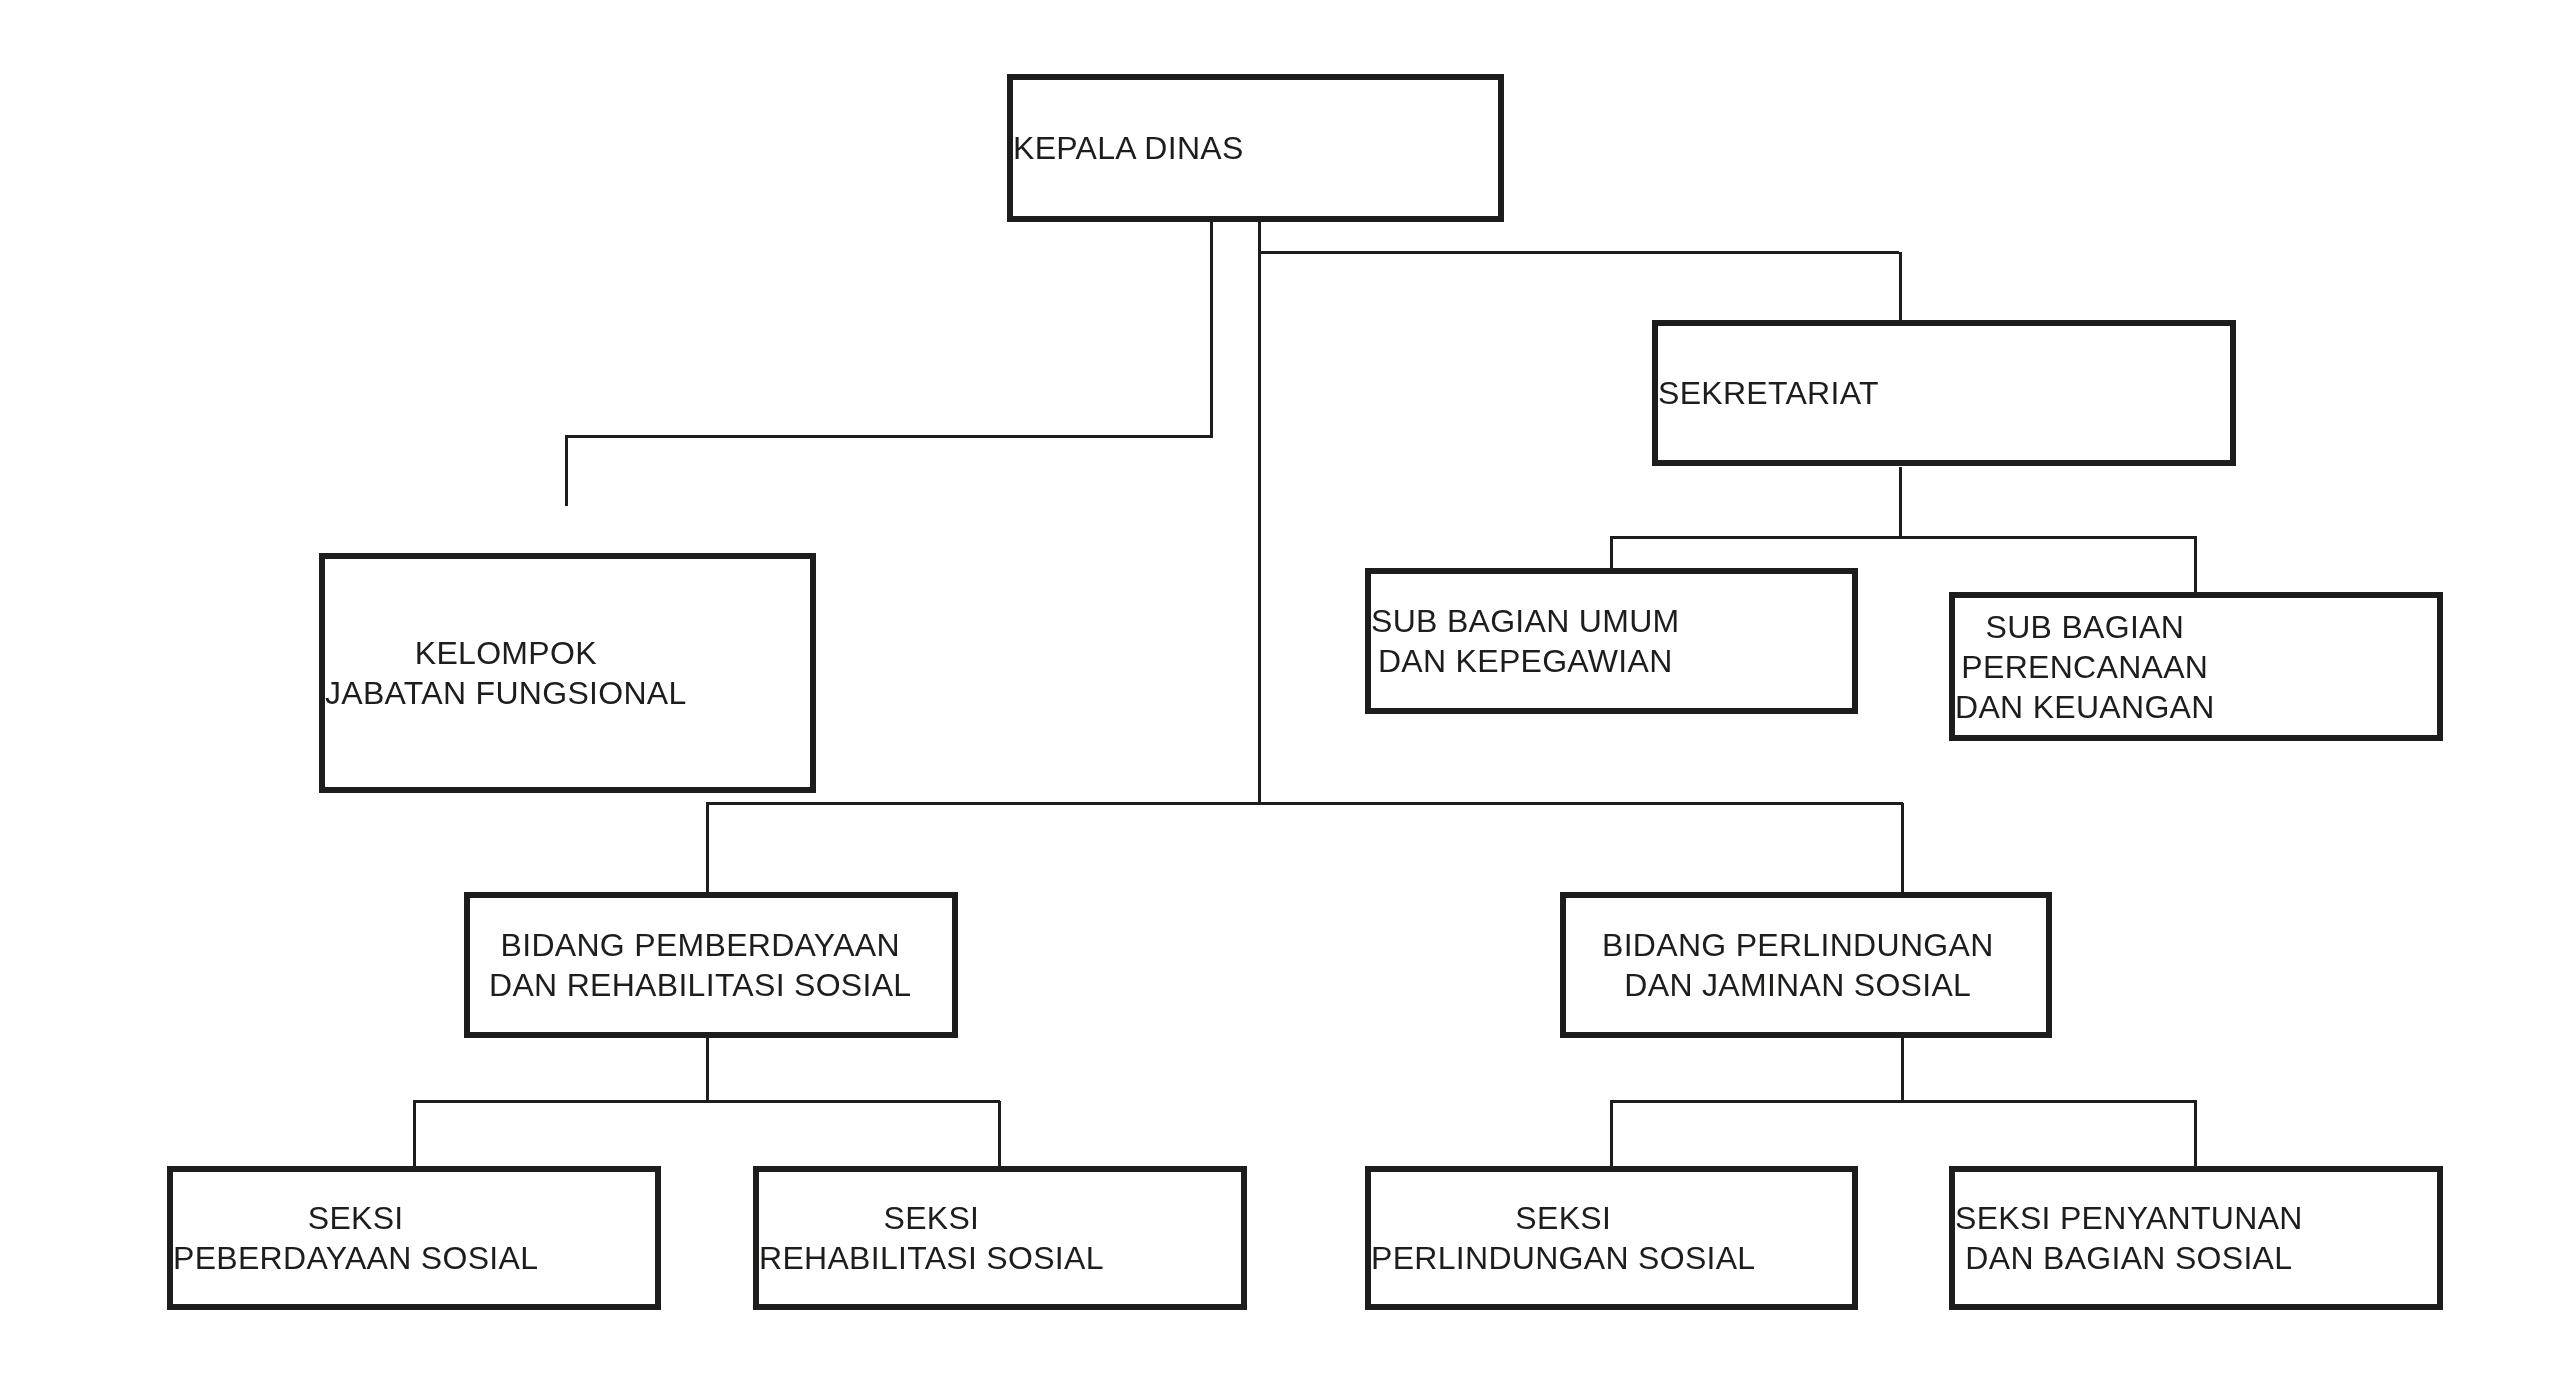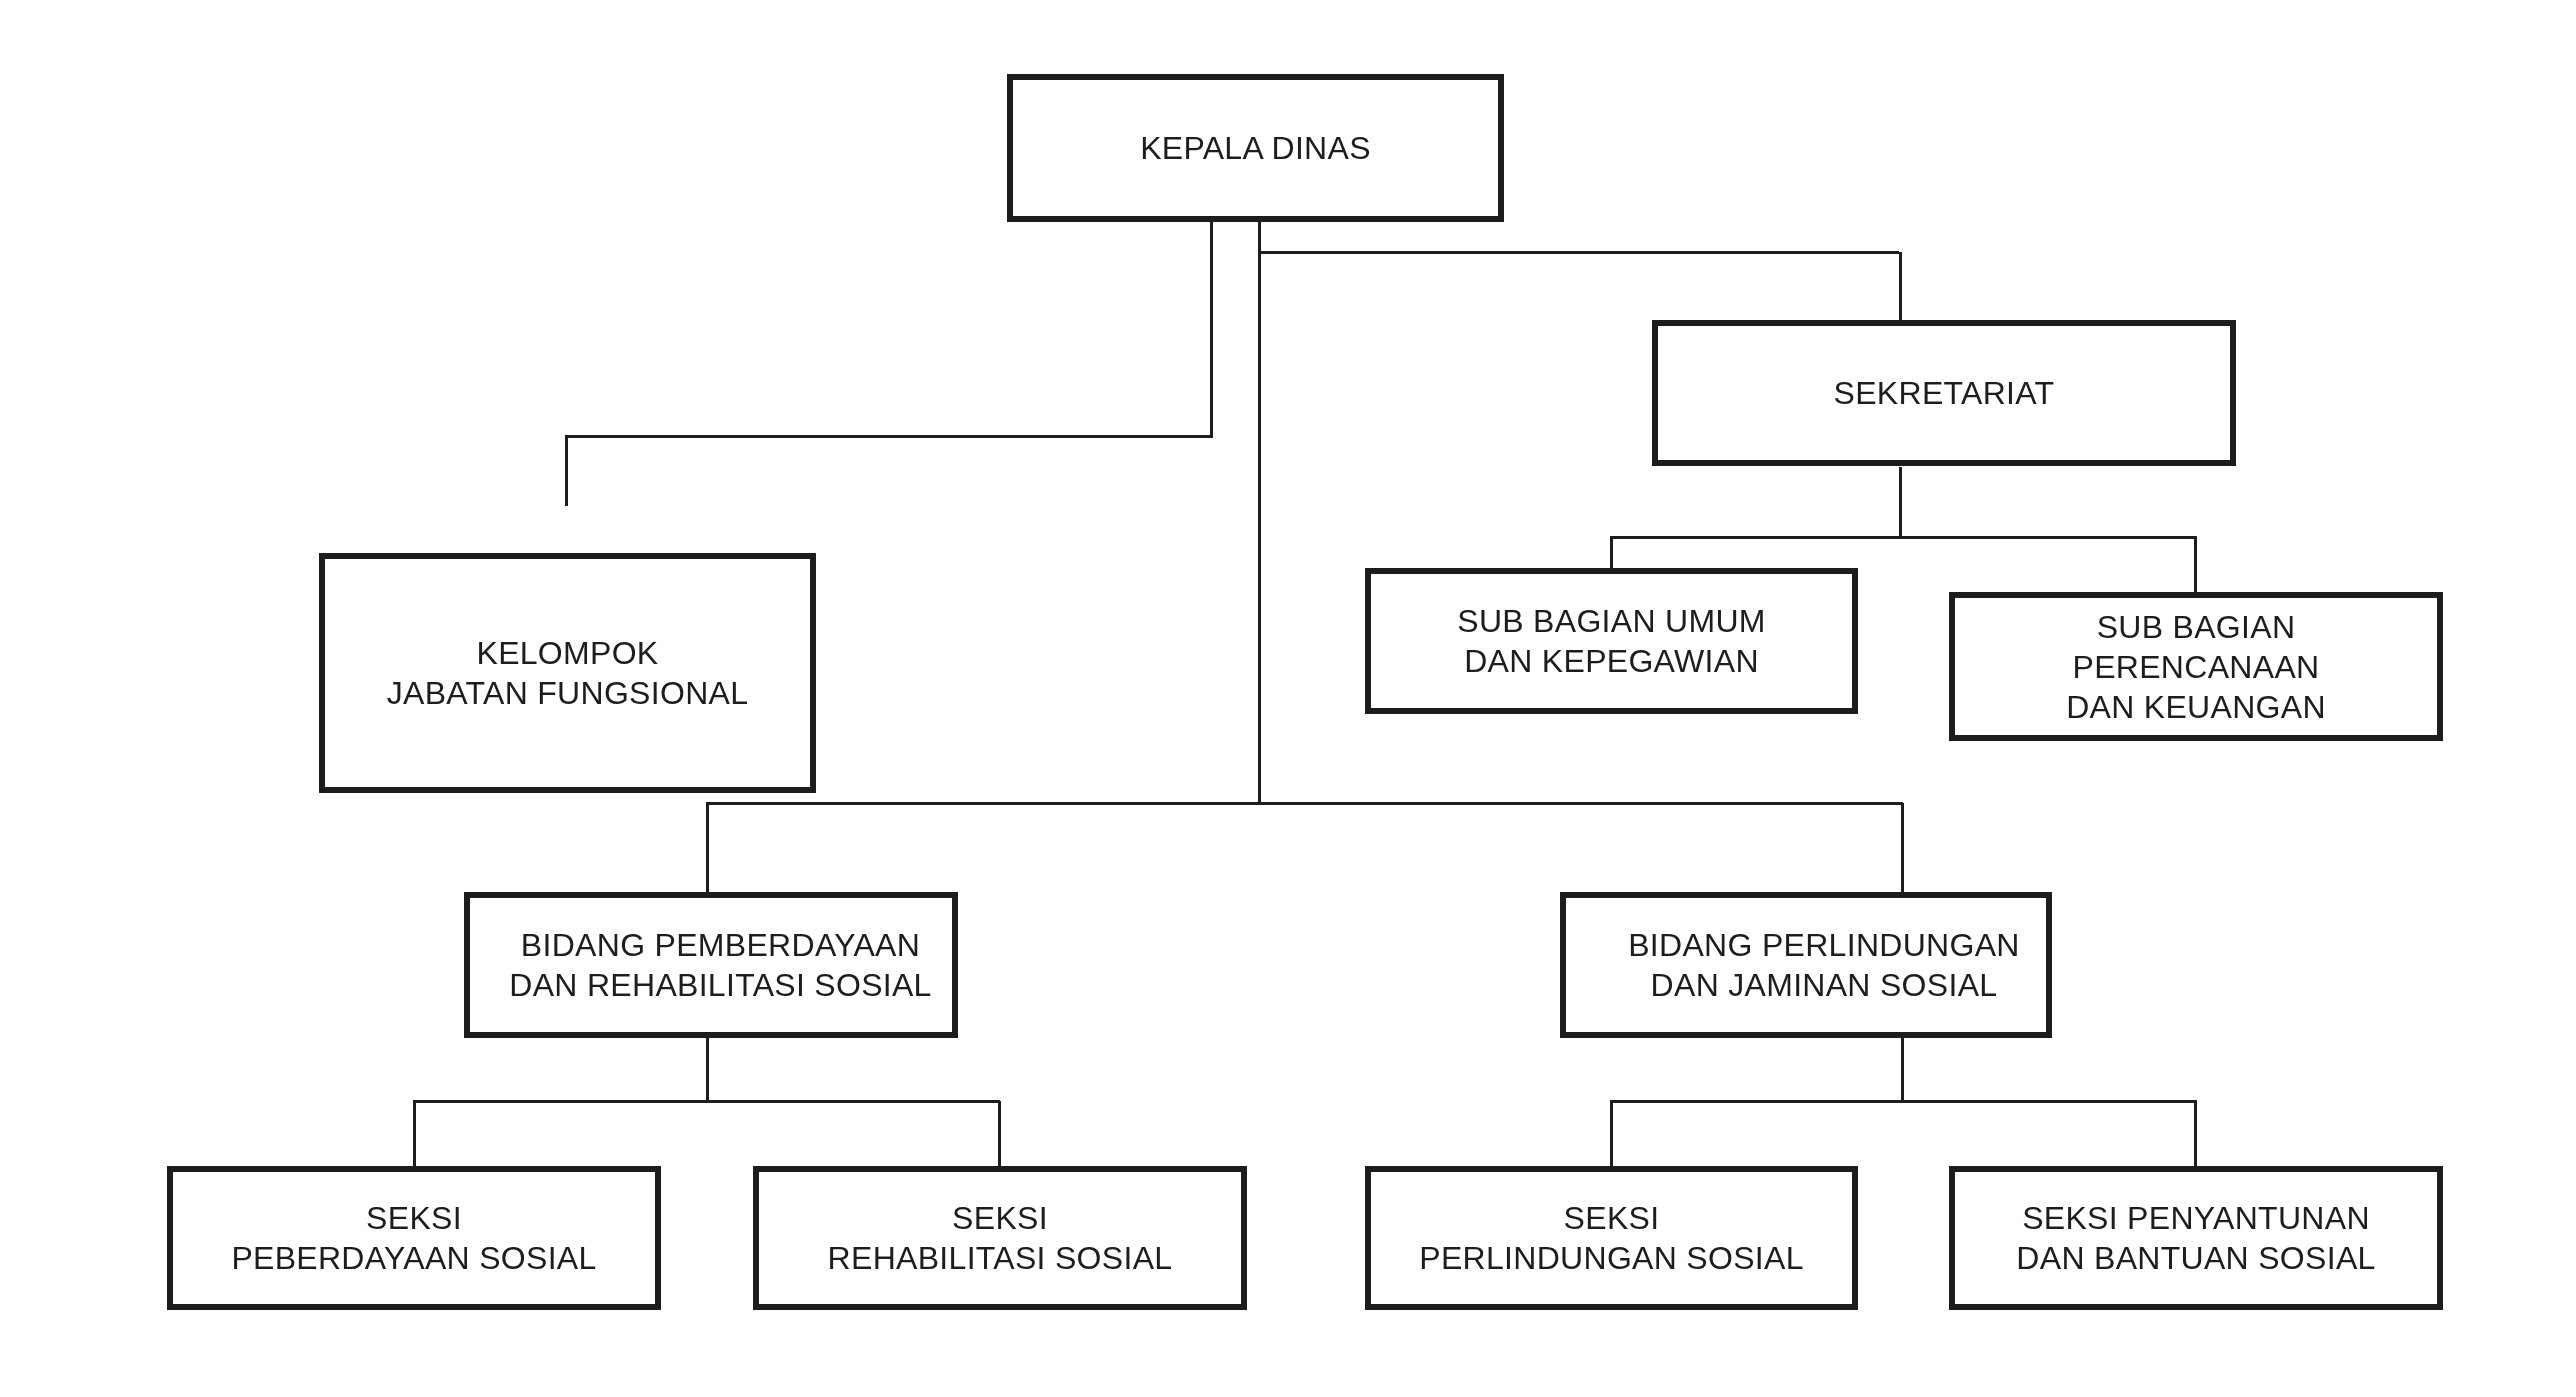--- a/index.html
+++ b/index.html
@@ -11,21 +11,21 @@
     font-family:"Liberation Sans", sans-serif;
     overflow:hidden;
   }
   .node {
     position:absolute;
     box-sizing:border-box;
     border:6px solid var(--ink);
     background:#ffffff;
     display:flex;
     align-items:center;
-    justify-content:center;
+    justify-content:flex-start;
   }
   .node .label {
     white-space:pre-line;
     text-align:center;
     color:var(--ink);
     font-size:32px;
     line-height:1.25;
     letter-spacing:0.3px;
   }
   .line {
@@ -110,17 +110,17 @@
 REHABILITASI SOSIAL</span>
   </div>
 
   <div class="node" style="left:1365px; top:1166px; width:493px; height:144px;">
     <span class="label">SEKSI
 PERLINDUNGAN SOSIAL</span>
   </div>
 
   <div class="node" style="left:1949px; top:1166px; width:494px; height:144px;">
     <span class="label">SEKSI PENYANTUNAN
-DAN BANTUAN SOSIAL</span>
+DAN BAGIAN SOSIAL</span>
   </div>
 
 </div>
 
 
 </body></html>

